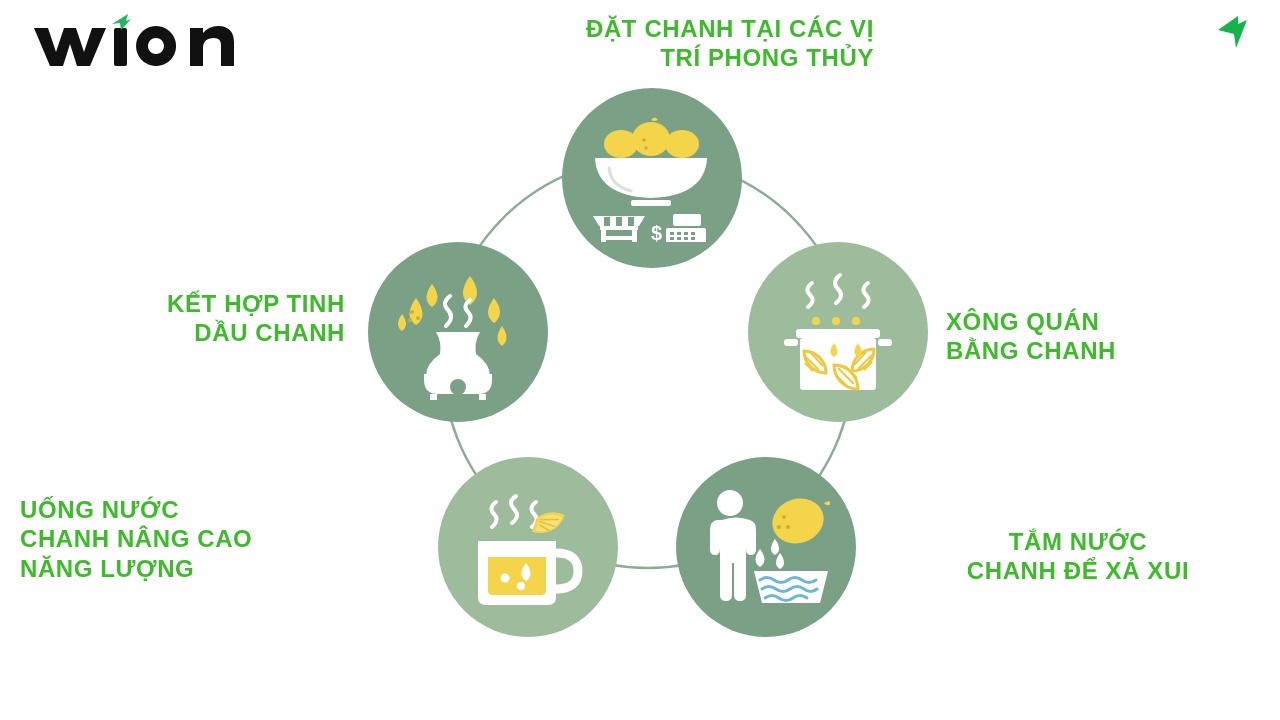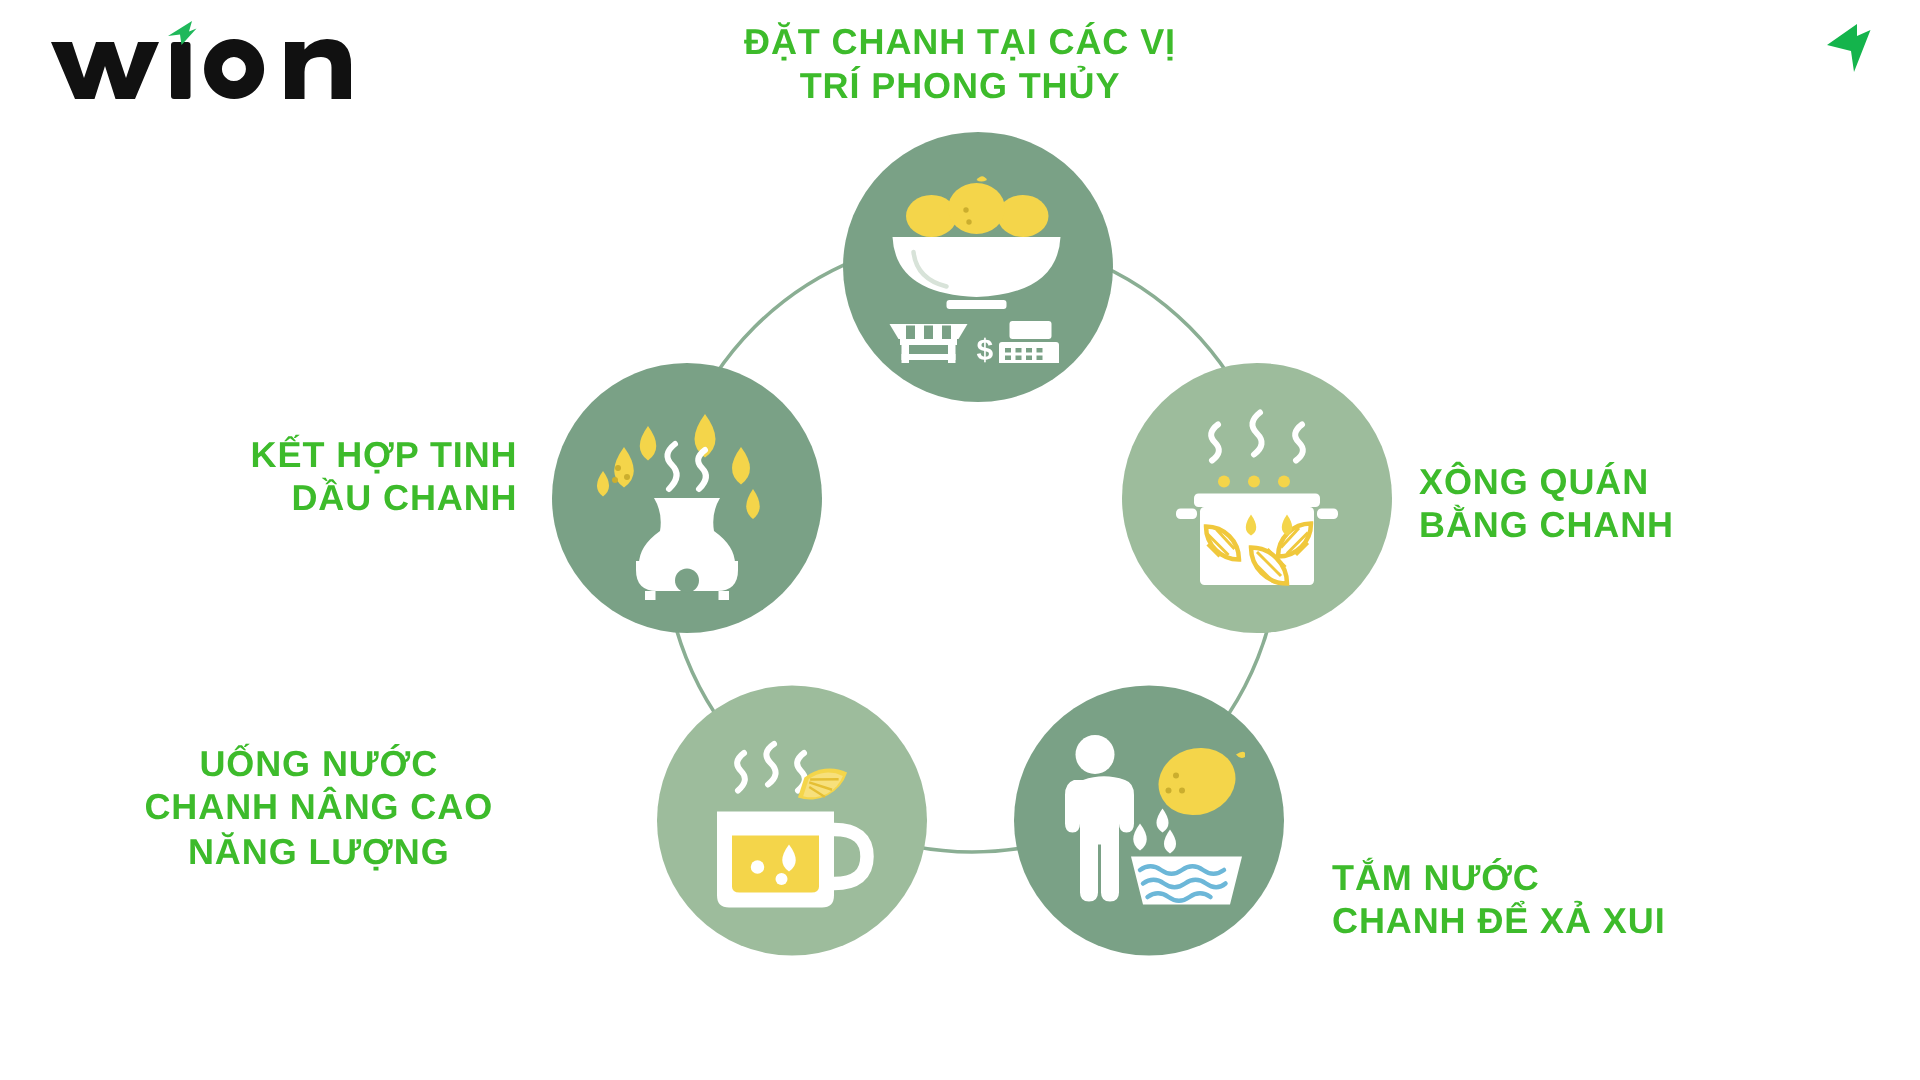--- a/index.html
+++ b/index.html
@@ -61,49 +61,48 @@
   .label {
     position: absolute;
     color: #3dbb2b;
     font-weight: bold;
     font-size: 24px;
     line-height: 1.22;
     letter-spacing: 0.6px;
     white-space: pre-line;
   }
   #label-top {
-    left: 390px;
+    left: 374px;
     top: 14px;
     width: 500px;
-    text-align: center;
+    text-align: right;
   }
   #label-left {
     left: 20px;
     top: 289px;
     width: 325px;
     text-align: right;
   }
   #label-right {
     left: 946px;
     top: 307px;
     width: 320px;
     text-align: left;
   }
   #label-bottom-left {
     left: 20px;
     top: 495px;
     width: 385px;
-    text-align: center;
+    text-align: left;
   }
   #label-bottom-right {
     left: 888px;
     top: 527px;
     width: 380px;
-    text-align: left;
-    margin-top: 44px;
+    text-align: center;
   }
 </style>
 </head>
 <body>
 
 <div id="brand-logo">
   <svg width="230" height="64" viewBox="0 0 230 64" aria-hidden="true">
 
     <g fill="#111111">
 

